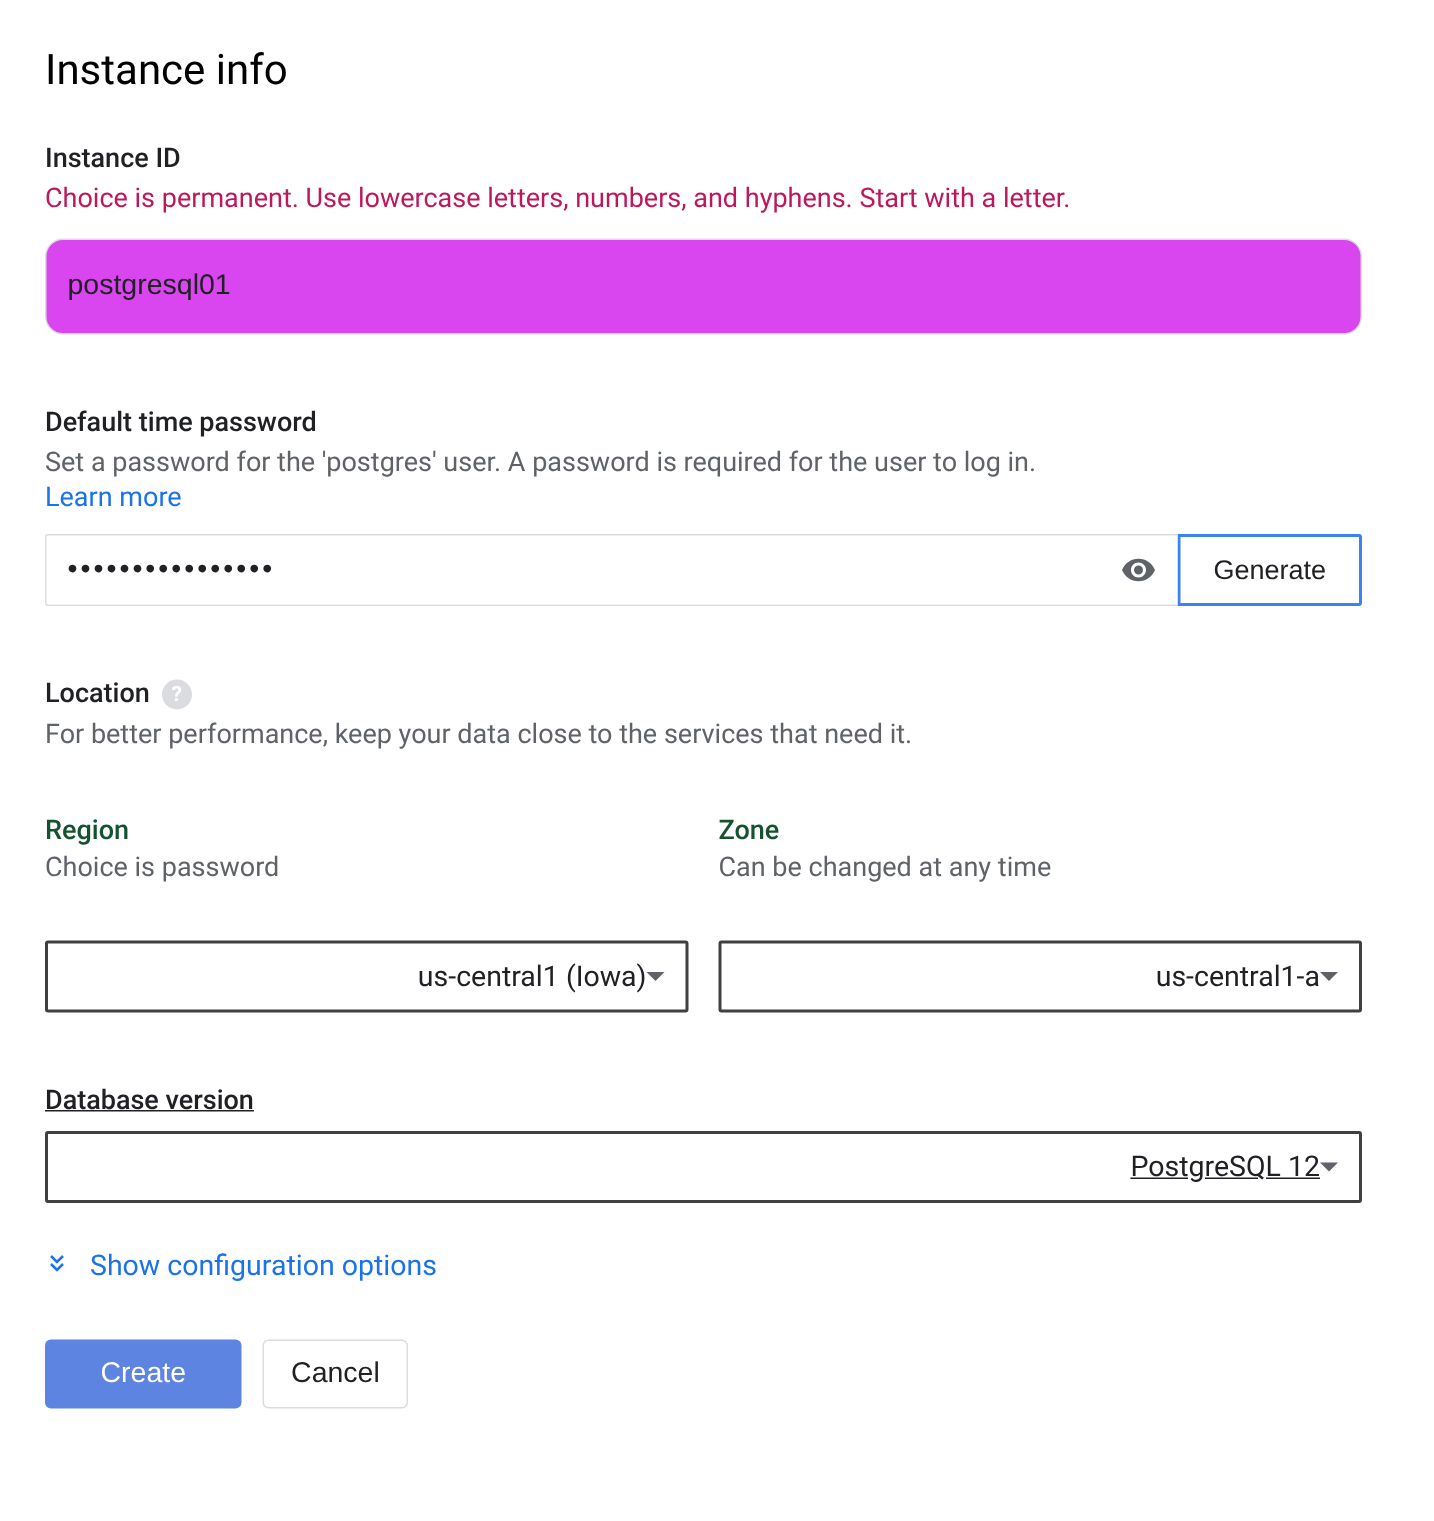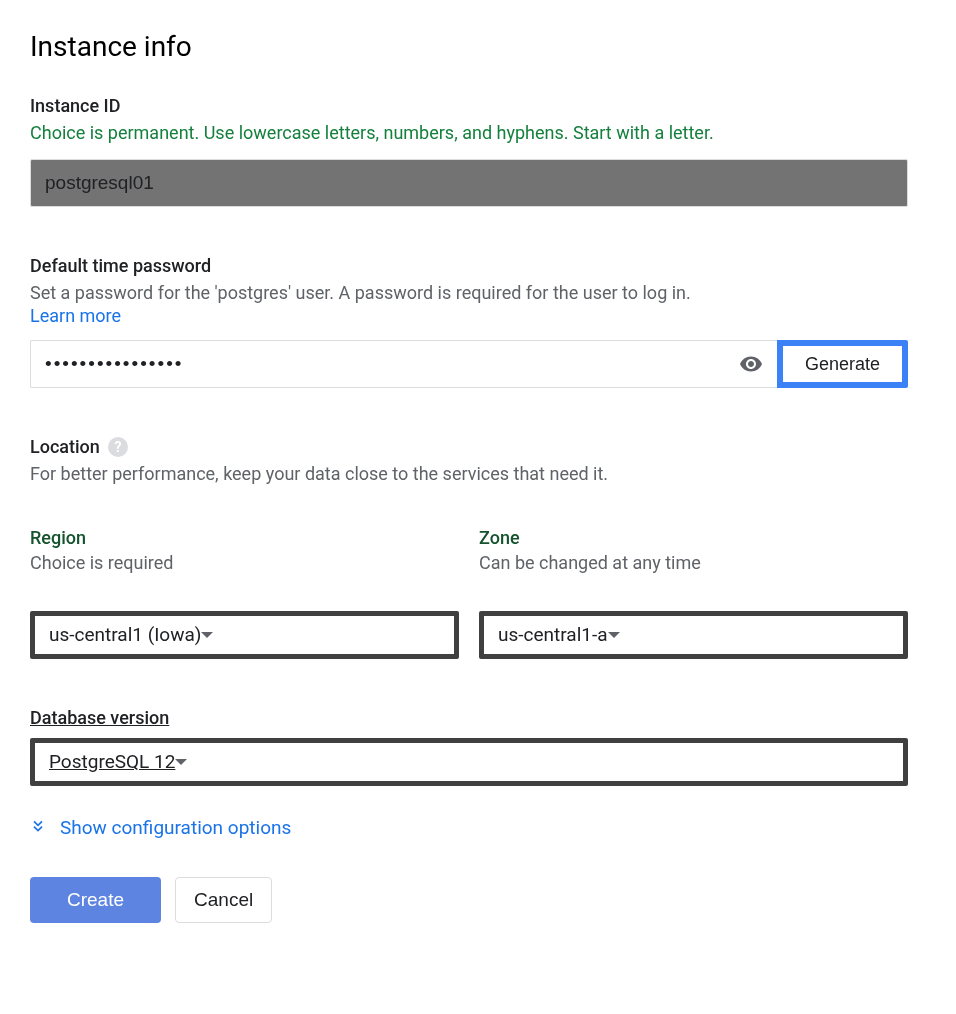--- a/index.html
+++ b/index.html
@@ -31,46 +31,46 @@
       font-size: 18px;
       font-weight: 500;
       color: #202124;
       margin-bottom: 4px;
       display: flex;
       align-items: center;
       gap: 8px;
     }
     .field-description {
       font-size: 18px;
-      color: #15803d;
+      color: #be185d;
       margin-bottom: 14px;
       line-height: 1.4;
     }
     .field-description-small {
       font-size: 18px;
       color: #5f6368;
       line-height: 1.4;
     }
     .learn-more {
       color: #1a73e8;
       text-decoration: none;
       font-size: 18px;
       display: inline-block;
       margin-bottom: 14px;
     }
     .text-input {
       width: 100%;
       max-width: 878px;
-      height: 48px;
+      height: 64px;
       border: 1px solid #dadce0;
-      border-radius: 2px;
+      border-radius: 12px;
       padding: 0 14px;
       font-size: 19px;
       color: #202124;
-      background: #737373;
+      background: #d946ef;
     }
     .password-row {
       display: flex;
       max-width: 878px;
       gap: 0;
     }
     .password-input-wrapper {
       position: relative;
       flex: 1;
       display: flex;
@@ -91,21 +91,21 @@
     .eye-icon {
       position: absolute;
       right: 14px;
       width: 24px;
       height: 24px;
       color: #5f6368;
       cursor: pointer;
     }
     .generate-btn {
       height: 48px;
-      border: 6px solid #3b82f6;
+      border: 2px solid #3b82f6;
       border-radius: 0 2px 2px 0;
       background: #fff;
       color: #202124;
       font-size: 18px;
       padding: 0 22px;
       cursor: pointer;
     }
     .help-icon {
       width: 20px;
       height: 20px;
@@ -138,27 +138,27 @@
       color: #5f6368;
       margin-bottom: 38px;
     }
     .select-wrapper {
       position: relative;
       width: 100%;
     }
     .select-box {
       width: 100%;
       height: 48px;
-      border: 5px solid #404040;
+      border: 2px solid #404040;
       border-radius: 2px;
       background: #fff;
       padding: 0 14px;
       display: flex;
       align-items: center;
-      justify-content: flex-start;
+      justify-content: flex-end;
       cursor: pointer;
       font-size: 19px;
       color: #202124;
     }
     .dropdown-arrow {
       width: 0;
       height: 0;
       border-left: 6px solid transparent;
       border-right: 6px solid transparent;
       border-top: 6px solid #5f6368;
@@ -242,21 +242,21 @@
   <div class="location-header">
     <div class="field-label">
       <span>Location</span>
       <span class="help-icon">?</span>
     </div>
     <div class="field-description-small">For better performance, keep your data close to the services that need it.</div>
   </div>
   <div class="two-col">
     <div class="col">
       <div class="sub-label">Region</div>
-      <div class="sub-description">Choice is required</div>
+      <div class="sub-description">Choice is password</div>
       <div class="select-wrapper">
         <div class="select-box">
           <span>us-central1 (Iowa)</span>
           <span class="dropdown-arrow"></span>
         </div>
       </div>
     </div>
     <div class="col">
       <div class="sub-label">Zone</div>
       <div class="sub-description">Can be changed at any time</div>

